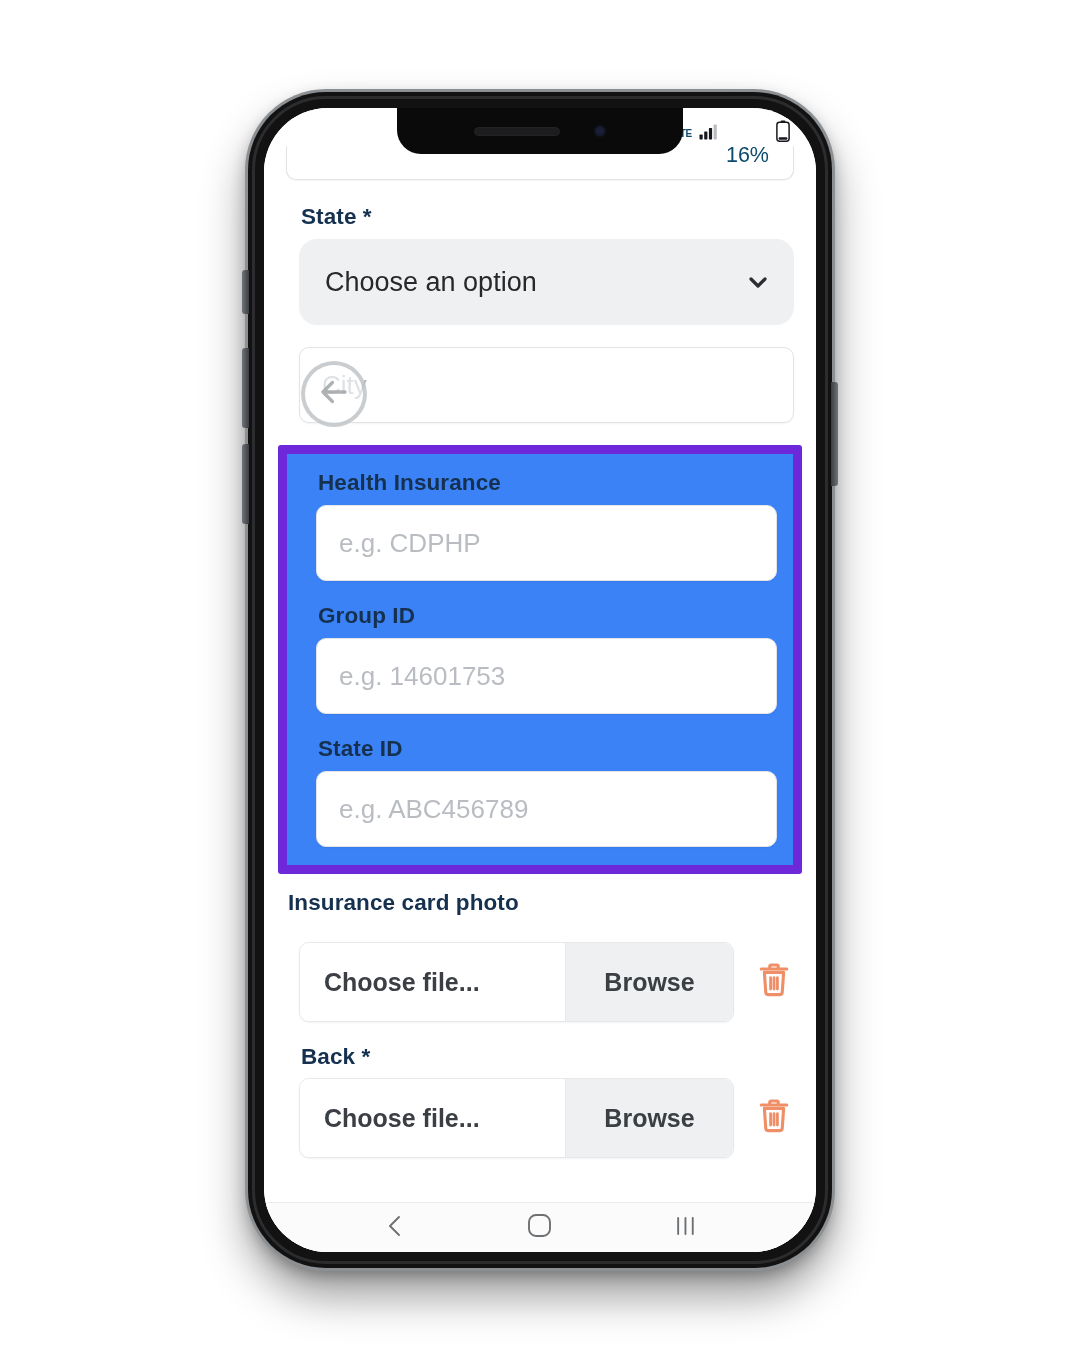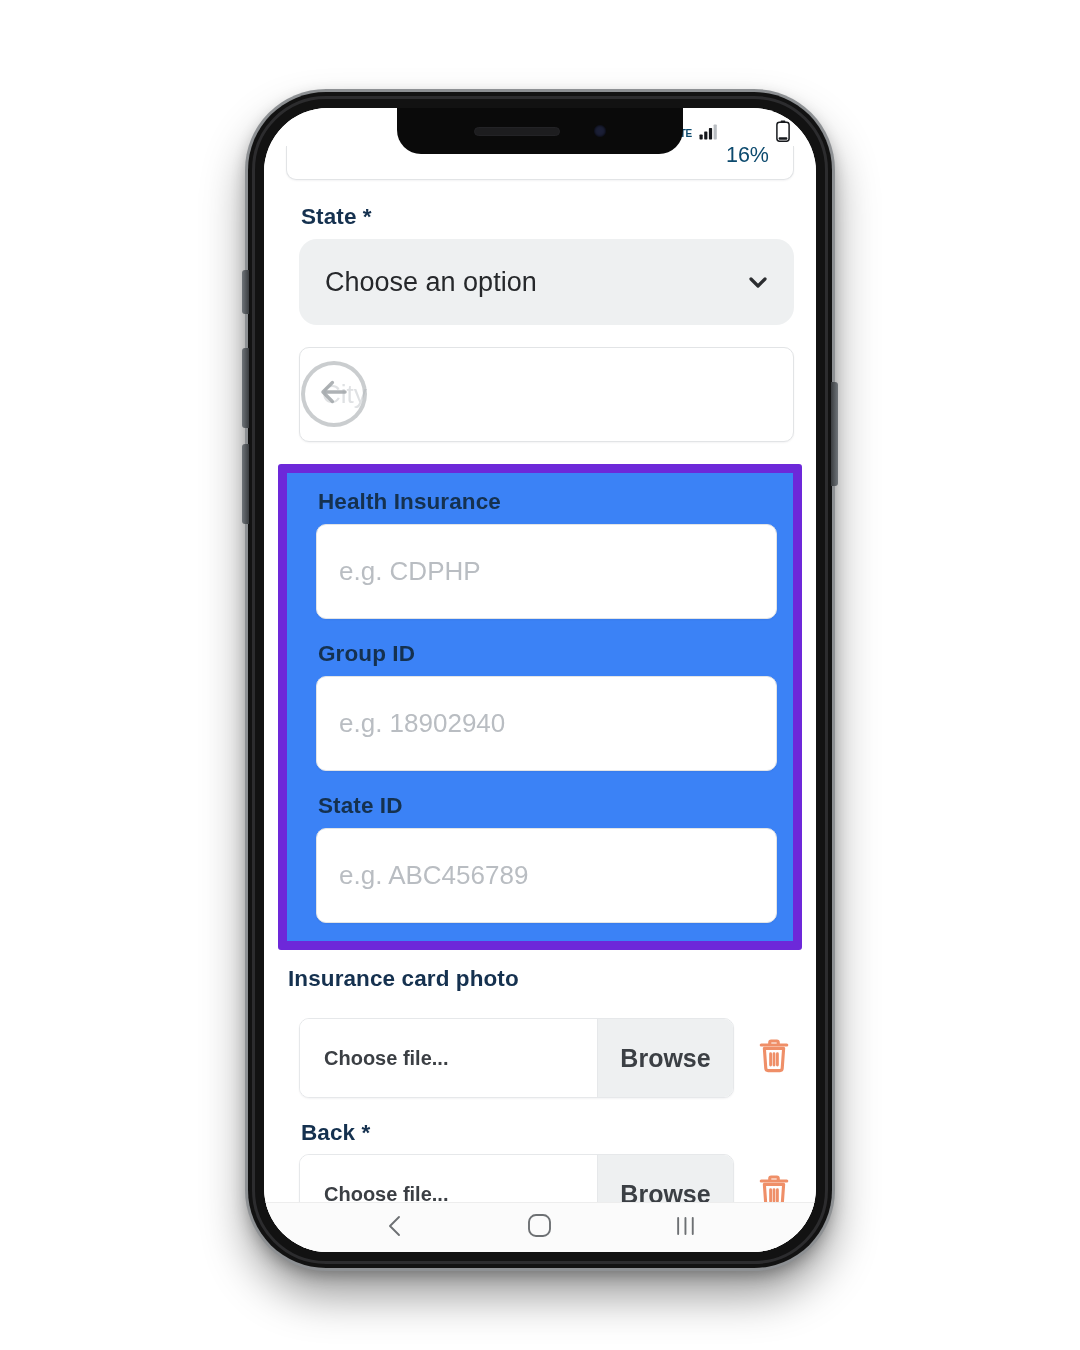--- a/index.html
+++ b/index.html
@@ -140,21 +140,21 @@
   .field-label {
     color: #15314f;
     font-size: 22.5px;
     font-weight: bold;
     letter-spacing: .1px;
     margin: 0 0 9px 2px;
   }
   .field-label.tight { margin-bottom: 8px; }
 
   .input-box {
-    height: 95px;
+    height: 76px;
     border: 1.5px solid #e2e4e6;
     border-radius: 10px;
     background: #ffffff;
     display: flex;
     align-items: center;
     padding: 0 22px;
     box-shadow: 0 1px 2px rgba(16,24,40,0.05);
     font-size: 26px;
     color: #b9bdc2;
   }
@@ -213,27 +213,27 @@
     border-radius: 10px;
     overflow: hidden;
     background: #fff;
     box-shadow: 0 1px 2px rgba(16,24,40,0.05);
   }
   .file-name {
     flex: 1;
     display: flex;
     align-items: center;
     padding: 0 24px;
-    font-size: 20px;
+    font-size: 25px;
     font-weight: bold;
     color: #3b3f44;
     background: #fff;
   }
   .file-browse {
-    width: 136px;
+    width: 168px;
     display: flex;
     align-items: center;
     justify-content: center;
     background: #eef0f1;
     border-left: 1.5px solid #e6e8ea;
     font-size: 25px;
     font-weight: bold;
     color: #3b3f44;
   }
   .trash-btn {
@@ -322,21 +322,21 @@
           <div class="group">
             <div class="field-label">Health Insurance</div>
             <div class="input-box">
               <span>e.g. CDPHP</span>
             </div>
           </div>
 
           <div class="group">
             <div class="field-label">Group ID</div>
             <div class="input-box">
-              <span>e.g. 18902940</span>
+              <span>e.g. 14601753</span>
             </div>
           </div>
 
           <div class="group">
             <div class="field-label">State ID</div>
             <div class="input-box">
               <span>e.g. ABC456789</span>
             </div>
           </div>
 

